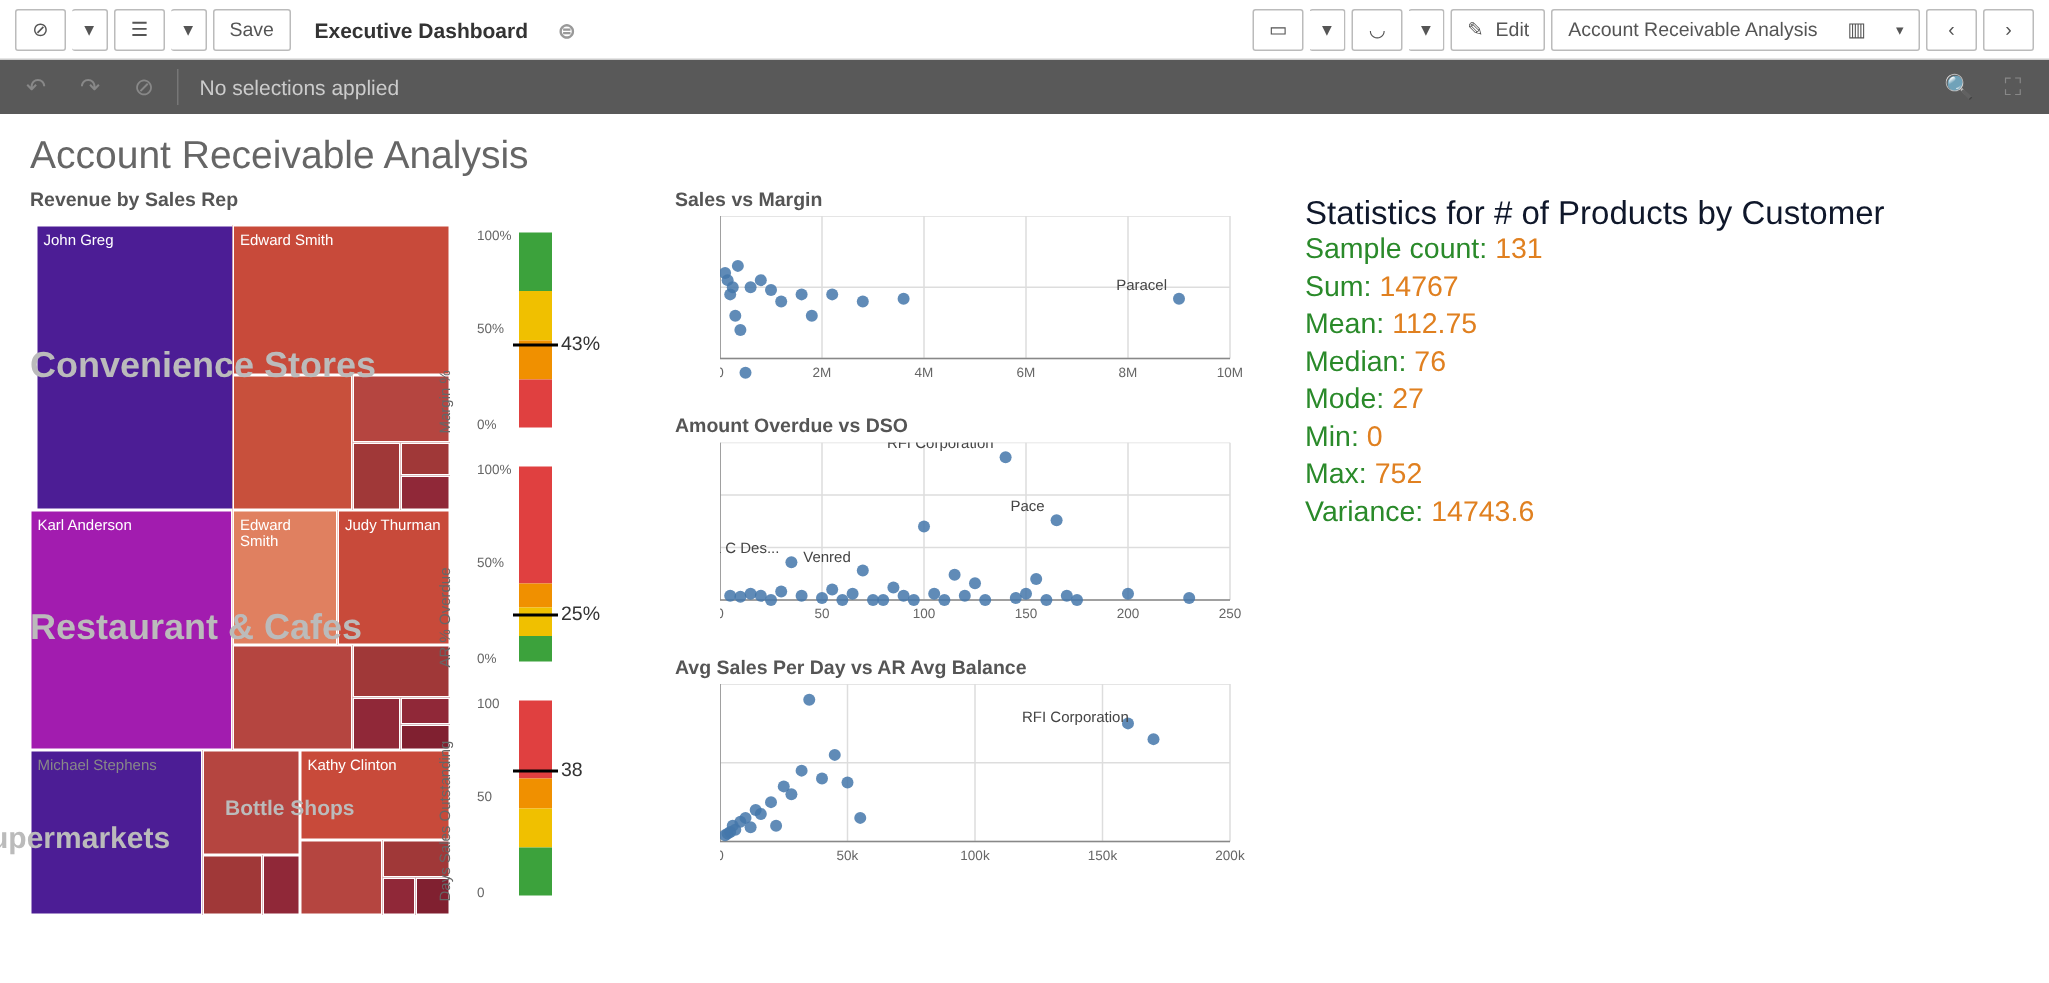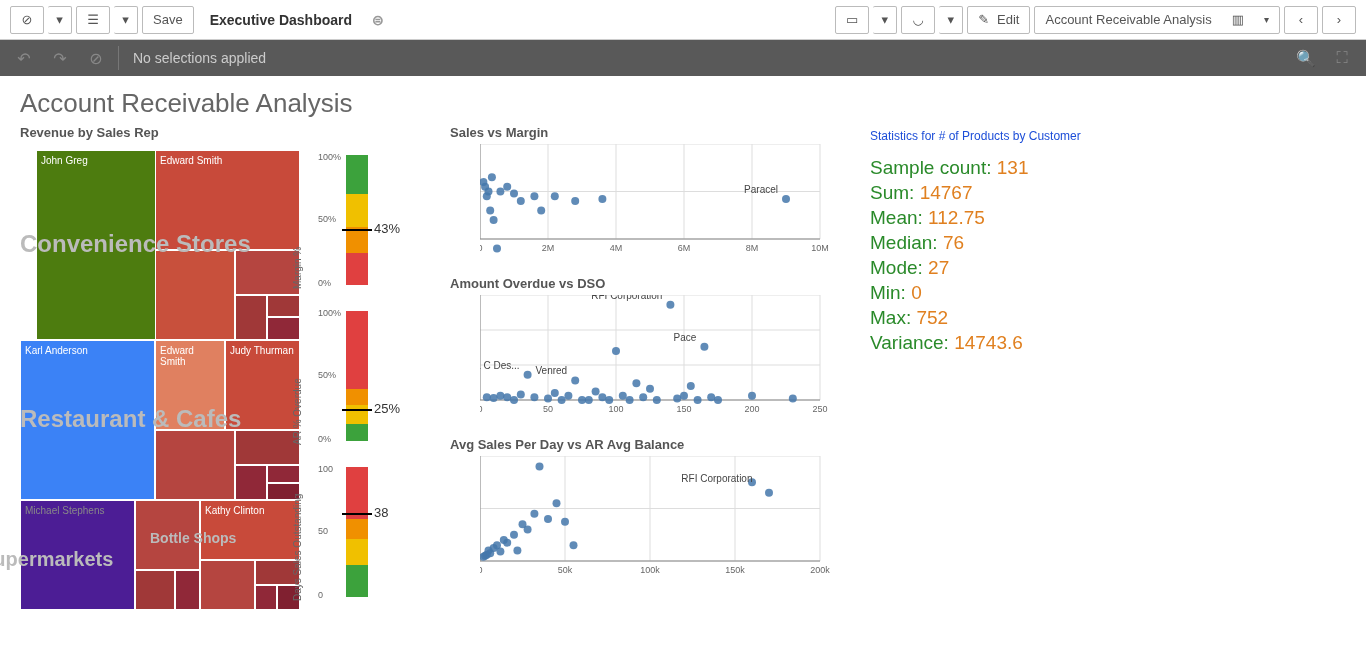--- a/index.html
+++ b/index.html
@@ -31,21 +31,21 @@
 .gauge-seg{position:absolute;width:100%}
 .gauge-tick{position:absolute;left:12px;font-size:9px;color:#666}
 .gauge-val{position:absolute;left:68px;font-size:13px;color:#333}
 .gauge-mark{position:absolute;left:36px;width:30px;height:2px;background:#000}
 .scatter-wrap{margin-bottom:12px}
 .scatter{position:relative;width:360px;height:120px;border-right:0;margin-left:30px}
 .scatter svg{position:absolute;left:0;top:0}
 .axis-text{font-size:9px;fill:#666}
 .grid{stroke:#ddd;stroke-width:1}
 .dot{fill:#4477aa;opacity:0.85}
-.stat-title{font-size:12px;color:#1d4ed8;margin-bottom:14px}
+.stat-title{font-size:22px;color:#0f172a;margin-bottom:1px}
 .stat-row{font-size:19px;color:#2a8a2a;margin-bottom:3px}
 .stat-row .v{color:#e08020}
 .sheet-nav{display:flex;align-items:center;border:1px solid #bbb;height:28px;border-radius:2px;background:#fff}
 .sheet-nav span{padding:0 10px;font-size:13px;color:#555}
 </style>
 </head>
 <body>
 
 <div class="toolbar">
   <div class="btn btn-icon">⊘</div>
@@ -84,30 +84,30 @@
 </div>
 
 <div class="page">
   <div class="page-title">Account Receivable Analysis</div>
   <div class="dashboard">
     <div class="col1">
       <div class="chart-title">Revenue by Sales Rep</div>
       <div class="treemap-row">
         <div class="treemap">
 
-          <div class="tm-cell" style="background:#4d7c0f;left:16px;top:0;width:135px;height:190px"><span>John Greg</span></div>
+          <div class="tm-cell" style="background:#4c1d95;left:4px;top:0;width:135px;height:190px"><span>John Greg</span></div>
           <div class="tm-cell" style="background:#c84a3a;left:135px;top:0;width:145px;height:100px"><span>Edward Smith</span></div>
           <div class="tm-cell" style="background:#c8503c;left:135px;top:100px;width:80px;height:90px"></div>
           <div class="tm-cell" style="background:#b54540;left:215px;top:100px;width:65px;height:45px"></div>
           <div class="tm-cell" style="background:#a03838;left:215px;top:145px;width:32px;height:45px"></div>
           <div class="tm-cell" style="background:#a03838;left:247px;top:145px;width:33px;height:22px"></div>
           <div class="tm-cell" style="background:#902838;left:247px;top:167px;width:33px;height:23px"></div>
           <div class="tm-group" style="top:80px">Convenience Stores</div>
 
-          <div class="tm-cell" style="background:#3b82f6;left:0;top:190px;width:135px;height:160px"><span>Karl Anderson</span></div>
+          <div class="tm-cell" style="background:#a21caf;left:0;top:190px;width:135px;height:160px"><span>Karl Anderson</span></div>
           <div class="tm-cell" style="background:#e08060;left:135px;top:190px;width:70px;height:90px"><span>Edward Smith</span></div>
           <div class="tm-cell" style="background:#c84a3a;left:205px;top:190px;width:75px;height:90px"><span>Judy Thurman</span></div>
           <div class="tm-cell" style="background:#b54540;left:135px;top:280px;width:80px;height:70px"></div>
           <div class="tm-cell" style="background:#a03838;left:215px;top:280px;width:65px;height:35px"></div>
           <div class="tm-cell" style="background:#902838;left:215px;top:315px;width:32px;height:35px"></div>
           <div class="tm-cell" style="background:#902838;left:247px;top:315px;width:33px;height:18px"></div>
           <div class="tm-cell" style="background:#802030;left:247px;top:333px;width:33px;height:17px"></div>
           <div class="tm-group" style="top:255px">Restaurant &amp; Cafes</div>
 
           <div class="tm-cell" style="background:#4c1d95;left:0;top:350px;width:115px;height:110px;color:#888"><span>Michael Stephens</span></div>

